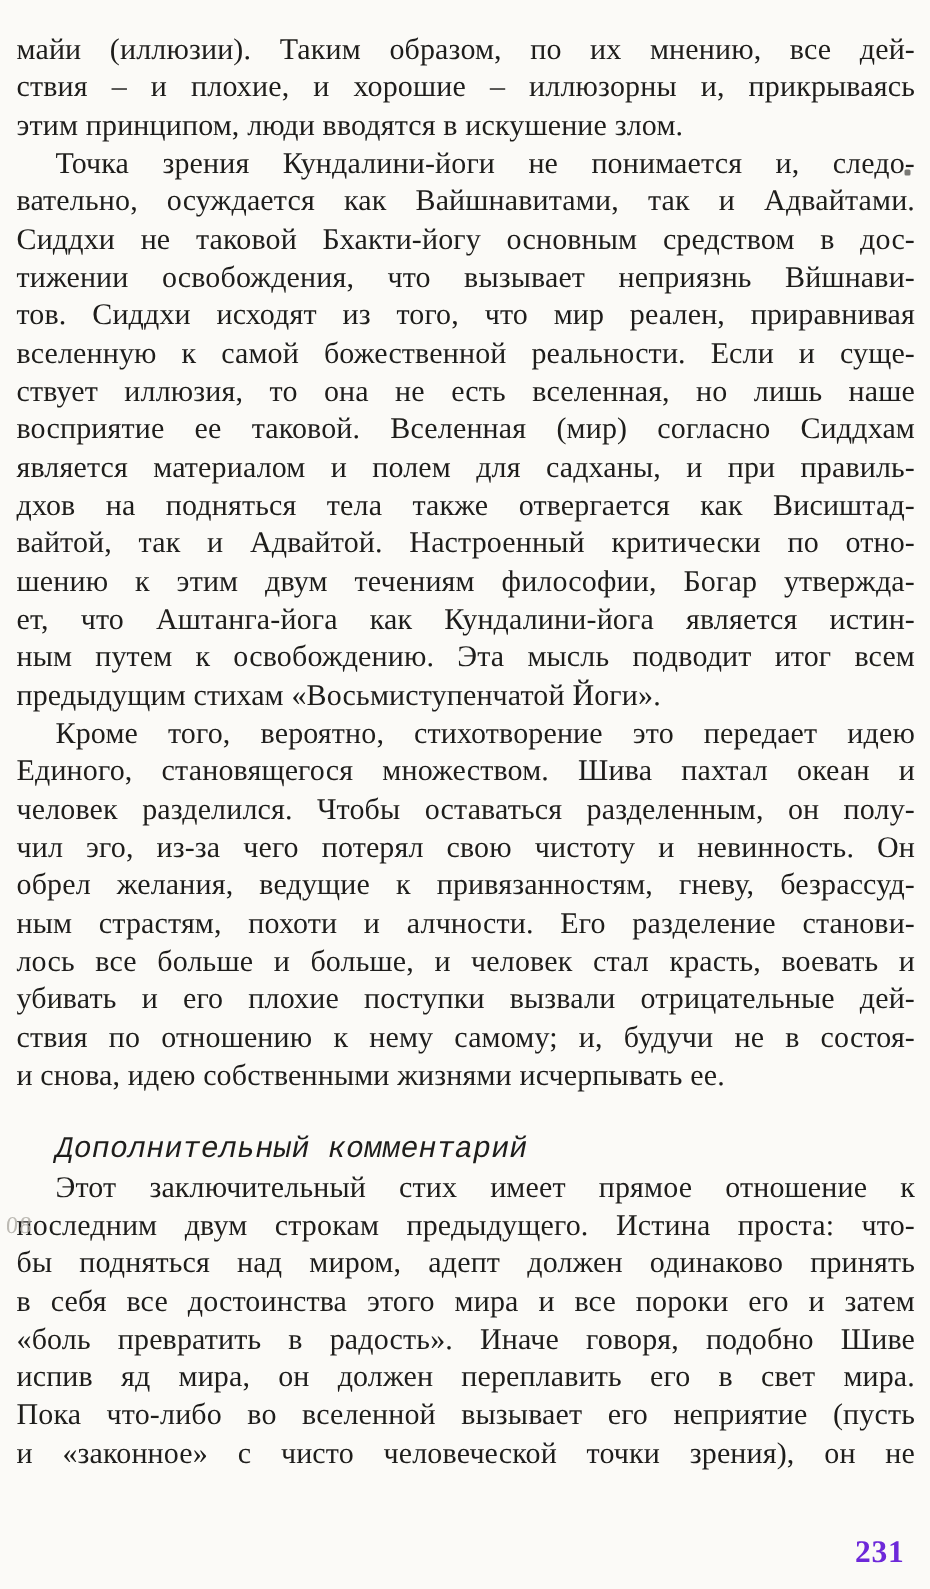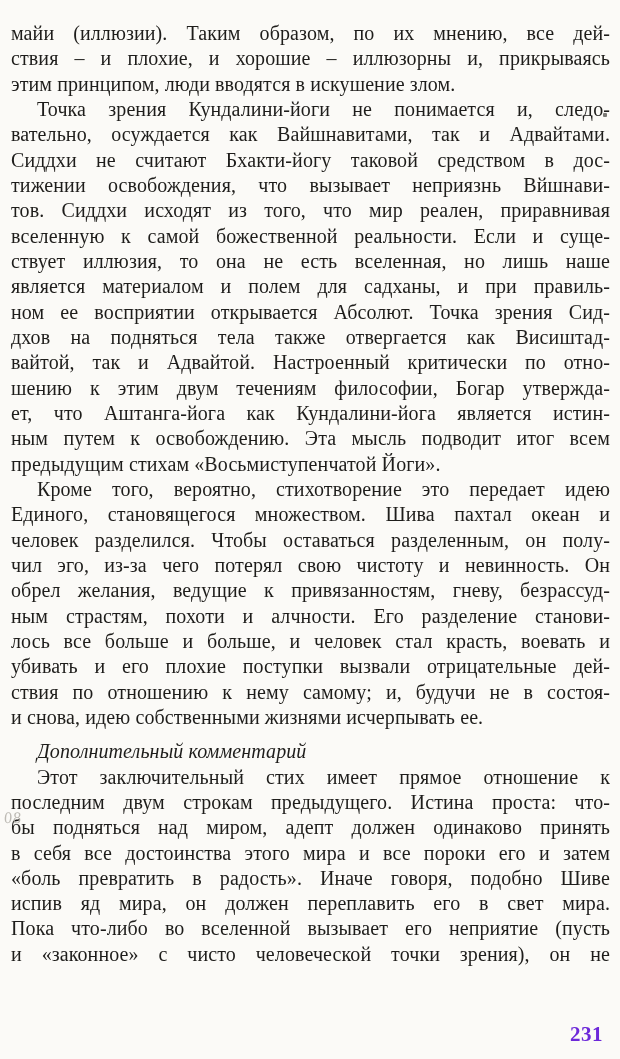--- a/index.html
+++ b/index.html
@@ -27,21 +27,21 @@
     font-size: 20px;
     line-height: 25.33px;
     height: 25.33px;
     white-space: normal;
     text-align: justify;
     text-align-last: justify;
     letter-spacing: 0.1px;
   }
   .line.indent { text-indent: 26px; }
   .line.para-end { text-align-last: left; }
-  .heading { margin-top: 9px; }
+  .heading { margin-top: 24px; font-family: Liberation Mono, monospace; }
   .heading .line {
     font-style: italic;
     text-align: left;
     text-align-last: left;
   }
   .page-number {
     position: absolute;
     top: 1022px;
     right: 17px;
     font-size: 21px;
@@ -76,27 +76,27 @@
 <div class="page">
   <div class="text-block">
       <div class="block paragraph">
         <div class="line">майи (иллюзии). Таким образом, по их мнению, все дей-</div>
         <div class="line">ствия – и плохие, и хорошие – иллюзорны и, прикрываясь</div>
         <div class="line para-end">этим принципом, люди вводятся в искушение злом.</div>
       </div>
       <div class="block paragraph">
         <div class="line indent">Точка зрения Кундалини-йоги не понимается и, следо-</div>
         <div class="line">вательно, осуждается как Вайшнавитами, так и Адвайтами.</div>
-        <div class="line">Сиддхи не считают Бхакти-йогу таковой средством в дос-</div>
+        <div class="line">Сиддхи не таковой Бхакти-йогу основным средством в дос-</div>
         <div class="line">тижении освобождения, что вызывает неприязнь Вйшнави-</div>
         <div class="line">тов. Сиддхи исходят из того, что мир реален, приравнивая</div>
         <div class="line">вселенную к самой божественной реальности. Если и суще-</div>
         <div class="line">ствует иллюзия, то она не есть вселенная, но лишь наше</div>
+        <div class="line">восприятие ее таковой. Вселенная (мир) согласно Сиддхам</div>
         <div class="line">является материалом и полем для садханы, и при правиль-</div>
-        <div class="line">ном ее восприятии открывается Абсолют. Точка зрения Сид-</div>
         <div class="line">дхов на подняться тела также отвергается как Висиштад-</div>
         <div class="line">вайтой, так и Адвайтой. Настроенный критически по отно-</div>
         <div class="line">шению к этим двум течениям философии, Богар утвержда-</div>
         <div class="line">ет, что Аштанга-йога как Кундалини-йога является истин-</div>
         <div class="line">ным путем к освобождению. Эта мысль подводит итог всем</div>
         <div class="line para-end">предыдущим стихам «Восьмиступенчатой Йоги».</div>
       </div>
       <div class="block paragraph">
         <div class="line indent">Кроме того, вероятно, стихотворение это передает идею</div>
         <div class="line">Единого, становящегося множеством. Шива пахтал океан и</div>

